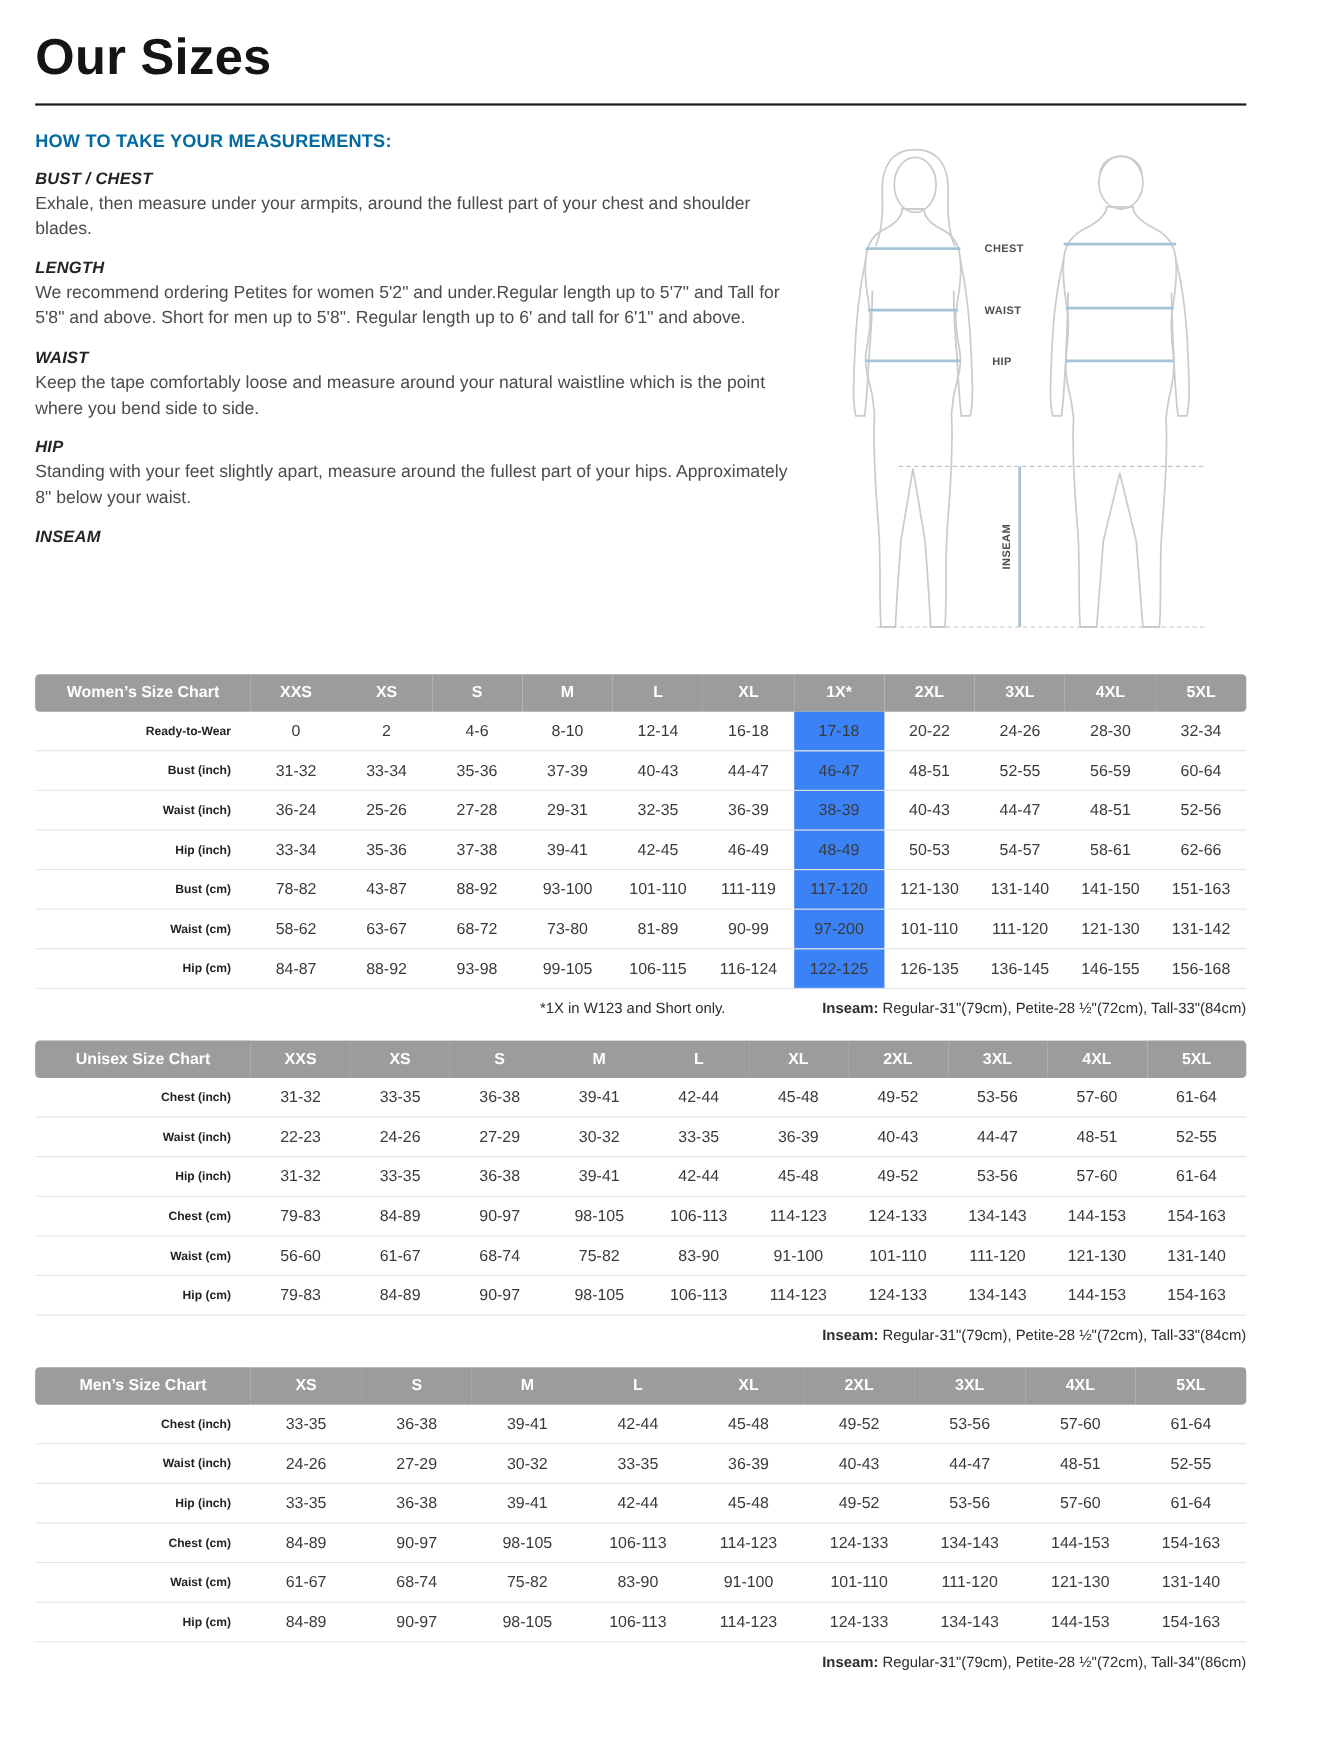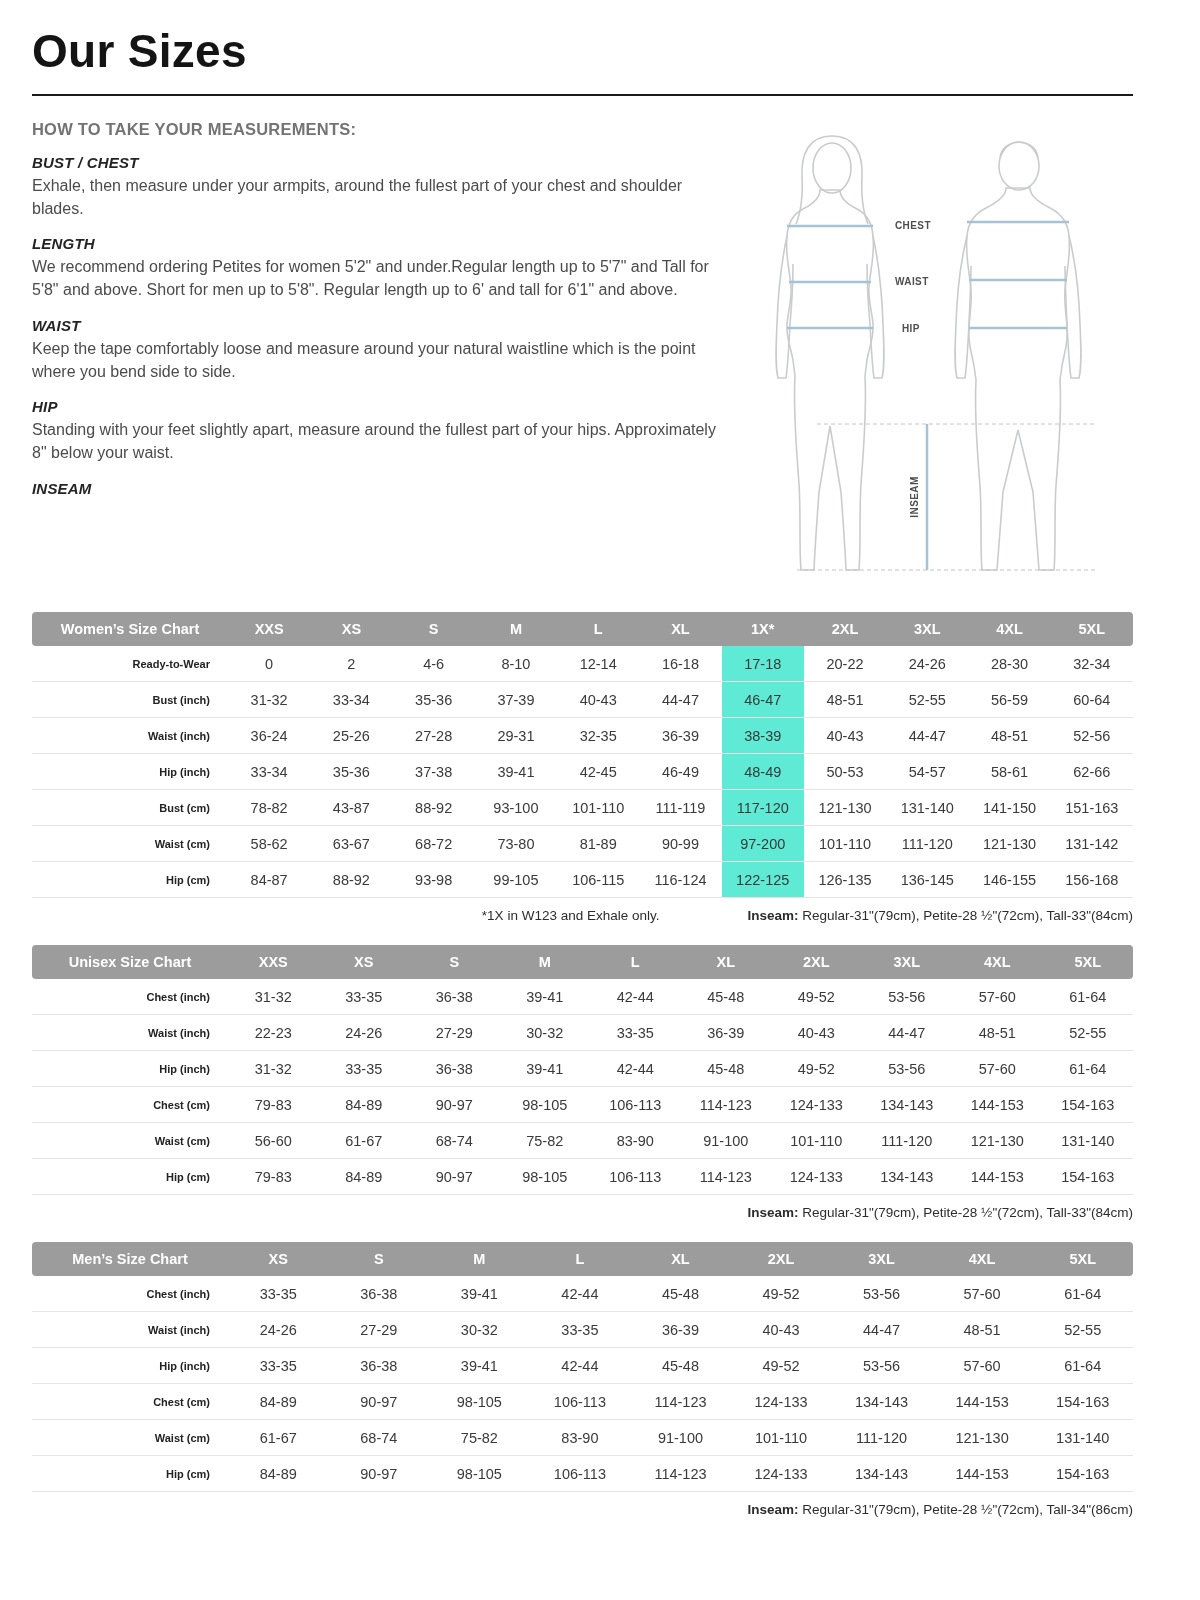--- a/index.html
+++ b/index.html
@@ -2,32 +2,32 @@
 <html><head>
 <meta charset="utf-8">
 <style>
   html,body{margin:0;padding:0;background:#fff;}
   body{font-family:"Liberation Sans",sans-serif;color:#3c3c3c;}
   .page{width:1165px;box-sizing:border-box;padding:24px 32px 18px;}
   h1{font-size:46px;margin:0 0 16px;color:#141414;font-weight:bold;letter-spacing:.3px;}
   .title-rule{border:none;border-top:2px solid #1b1b1b;margin:0 0 24px;}
   .top{display:flex;gap:8px;align-items:flex-start;}
   .instructions{flex:1;max-width:745px;}
-  .instructions h2{font-size:16.5px;margin:0 0 12px;color:#737373;letter-spacing:.2px;}
+  .instructions h2{font-size:16.5px;margin:0 0 12px;color:#0369a1;letter-spacing:.2px;}
   .instr-section h3{font-size:15px;margin:15px 0 4px;color:#242424;letter-spacing:.2px;font-style:italic;}
   .instr-section p{font-size:16px;line-height:1.42;margin:0;color:#4b4b4b;}
   .diagram{width:392px;flex:none;padding-top:4px;}
   .size-chart{margin-top:14px;}
   table.size-table{width:100%;border-collapse:collapse;table-layout:fixed;}
   table.size-table thead th{background:#9c9c9c;color:#fff;font-size:14.5px;padding:9px 2px;font-weight:bold;}
   table.size-table thead th:first-child{width:192px;border-radius:4px 0 0 4px;}
   table.size-table thead th:last-child{border-radius:0 4px 4px 0;}
   table.size-table tbody td{border-bottom:1px solid #e4e4e4;text-align:center;font-size:14.5px;padding:9.5px 2px;color:#3a3a3a;}
   table.size-table td.row-label{font-weight:bold;text-align:right;padding-right:18px;color:#222;font-size:11px;}
-  table.size-table td.hl{background:#5eead4;}
+  table.size-table td.hl{background:#3b82f6;}
   .footnote-row{display:flex;justify-content:flex-end;gap:88px;font-size:13.5px;margin:10px 0 22px;color:#2c2c2c;}
   .fn-right b{font-weight:bold;}
   svg .lbl{font-family:"Liberation Sans",sans-serif;font-size:10px;font-weight:bold;fill:#4e4e4e;letter-spacing:.4px;}
 </style>
 </head>
 <body>
 
 <div class="page">
 
   <h1>Our Sizes</h1>
@@ -213,21 +213,21 @@
             <td>116-124</td>
             <td class="hl">122-125</td>
             <td>126-135</td>
             <td>136-145</td>
             <td>146-155</td>
             <td>156-168</td>
           </tr>
         </tbody>
       </table>
     <div class="footnote-row">
-      <span class="fn-left">*1X in W123 and Exhale only.</span>
+      <span class="fn-left">*1X in W123 and Short only.</span>
       <span class="fn-right"><b>Inseam:</b><span> Regular-31"(79cm), Petite-28 ½"(72cm), Tall-33"(84cm)</span></span>
     </div>
   </div>
 
   <div class="size-chart">
     <table class="size-table">
         <thead>
           <tr>
             <th>Unisex Size Chart</th>
             <th>XXS</th>

